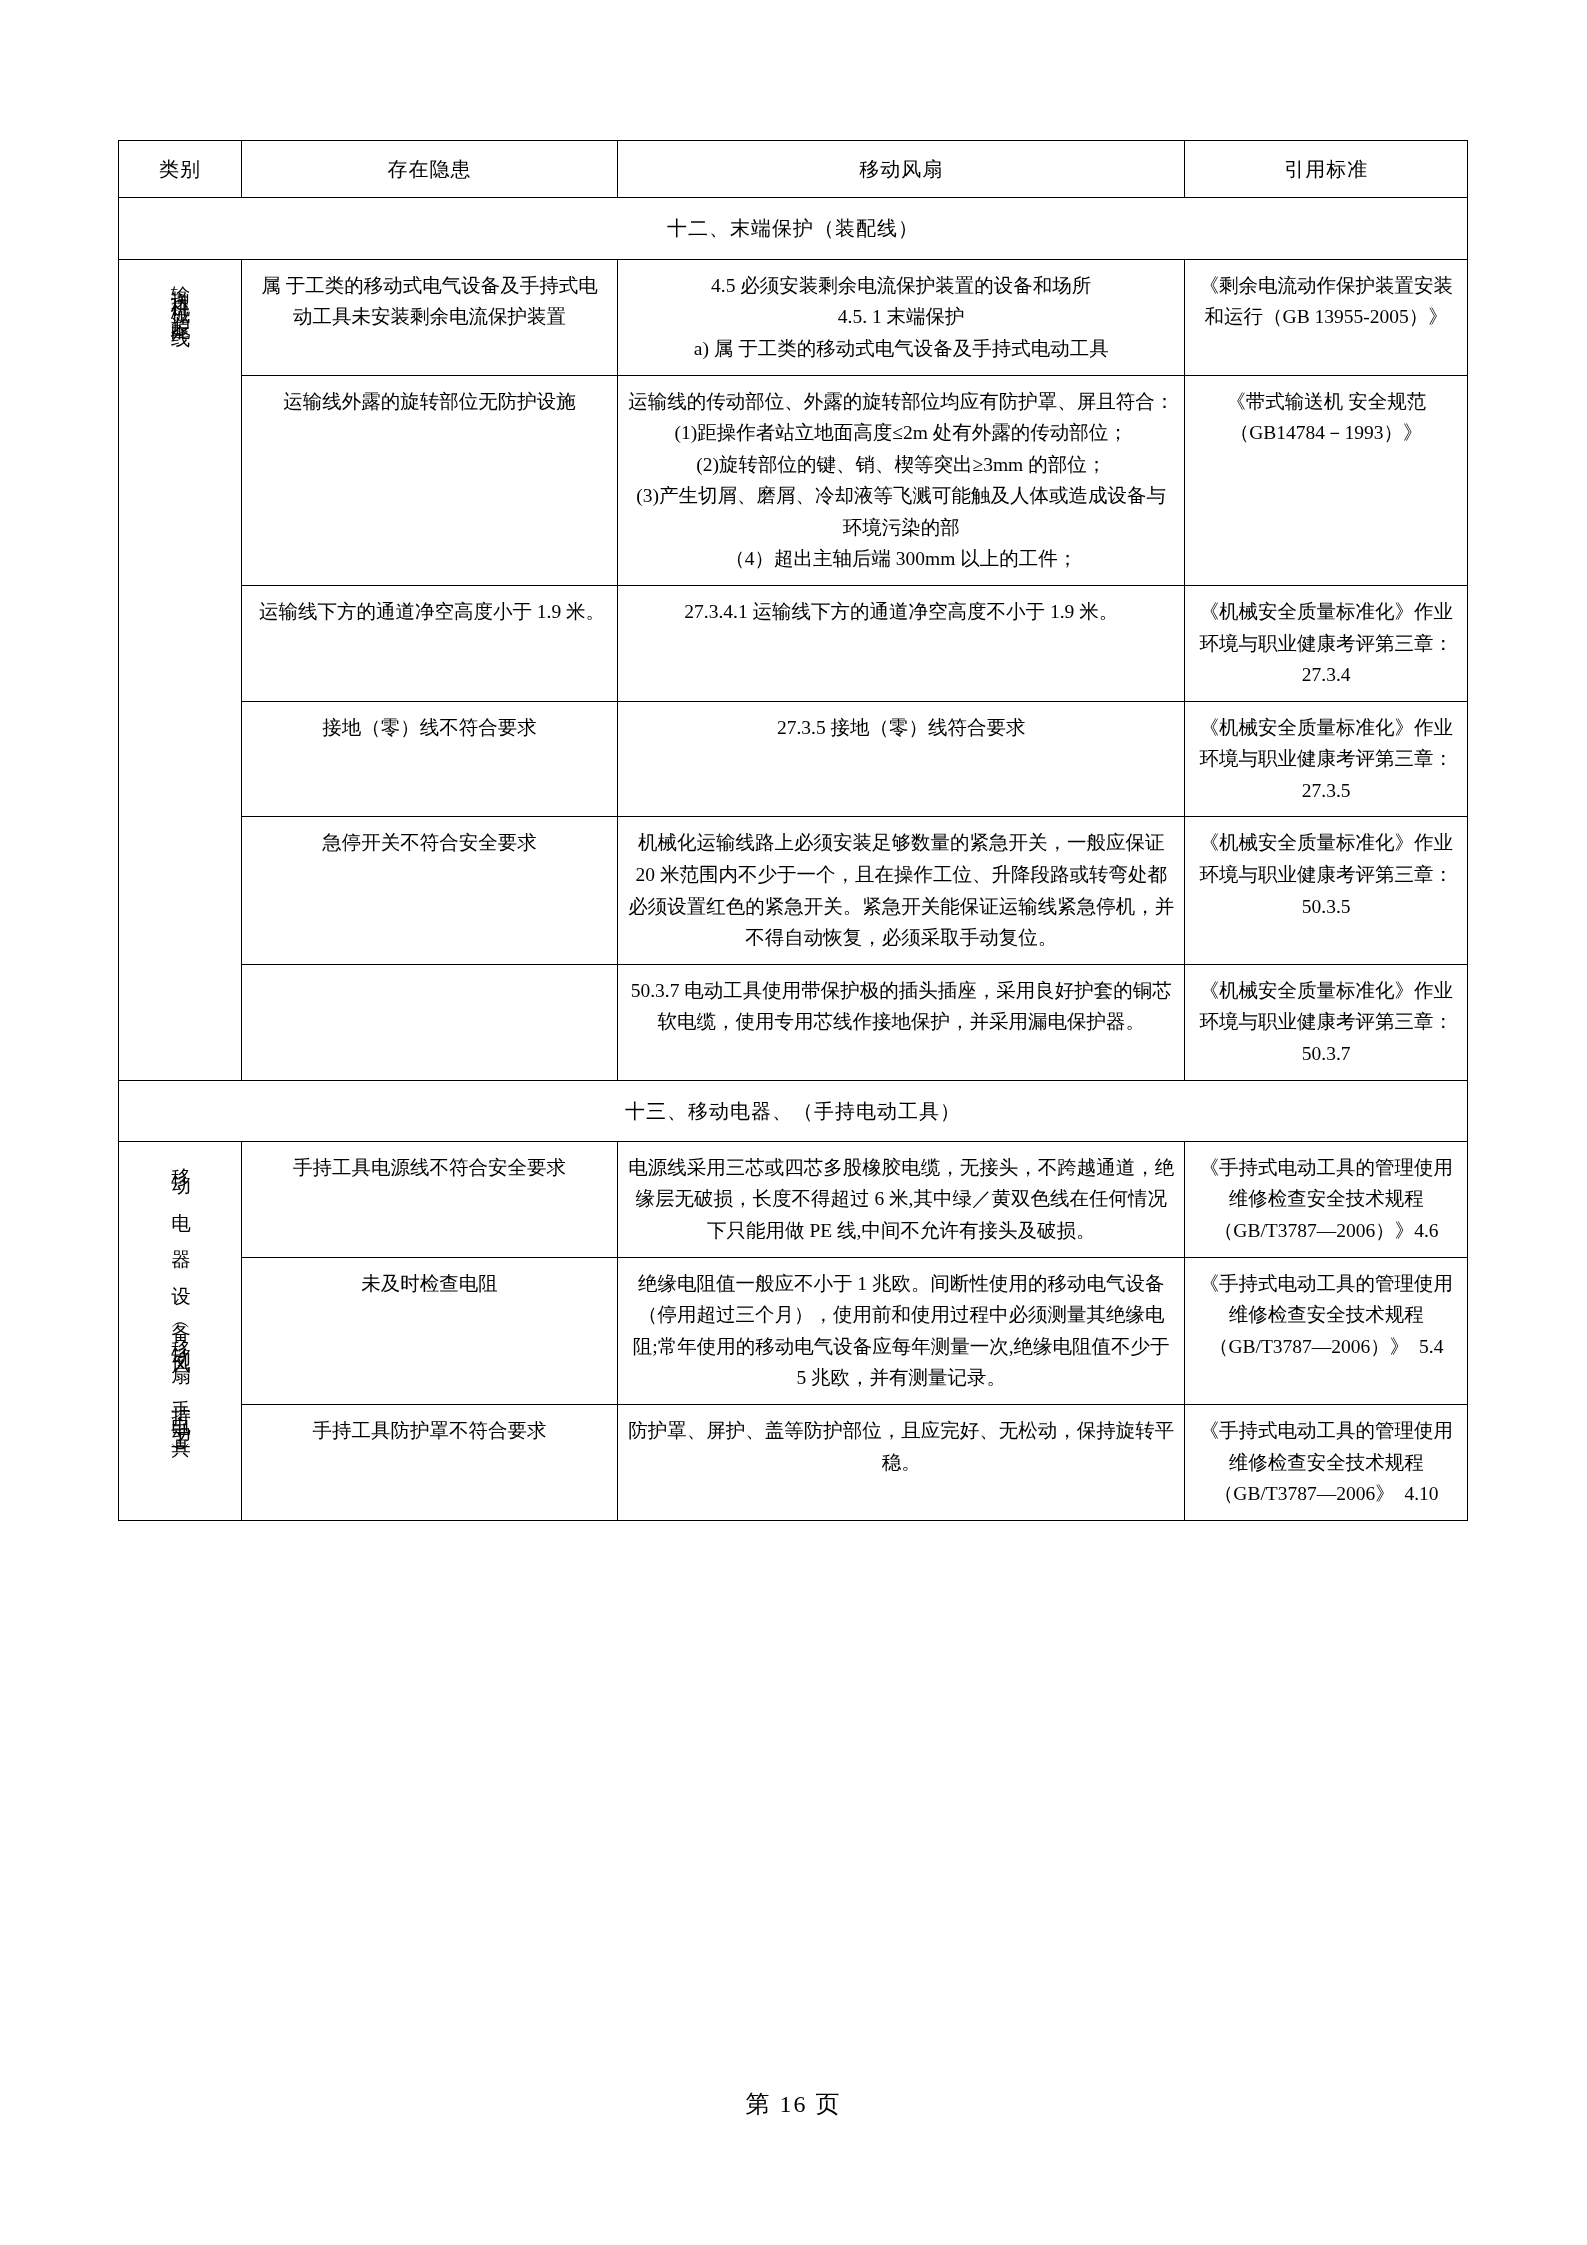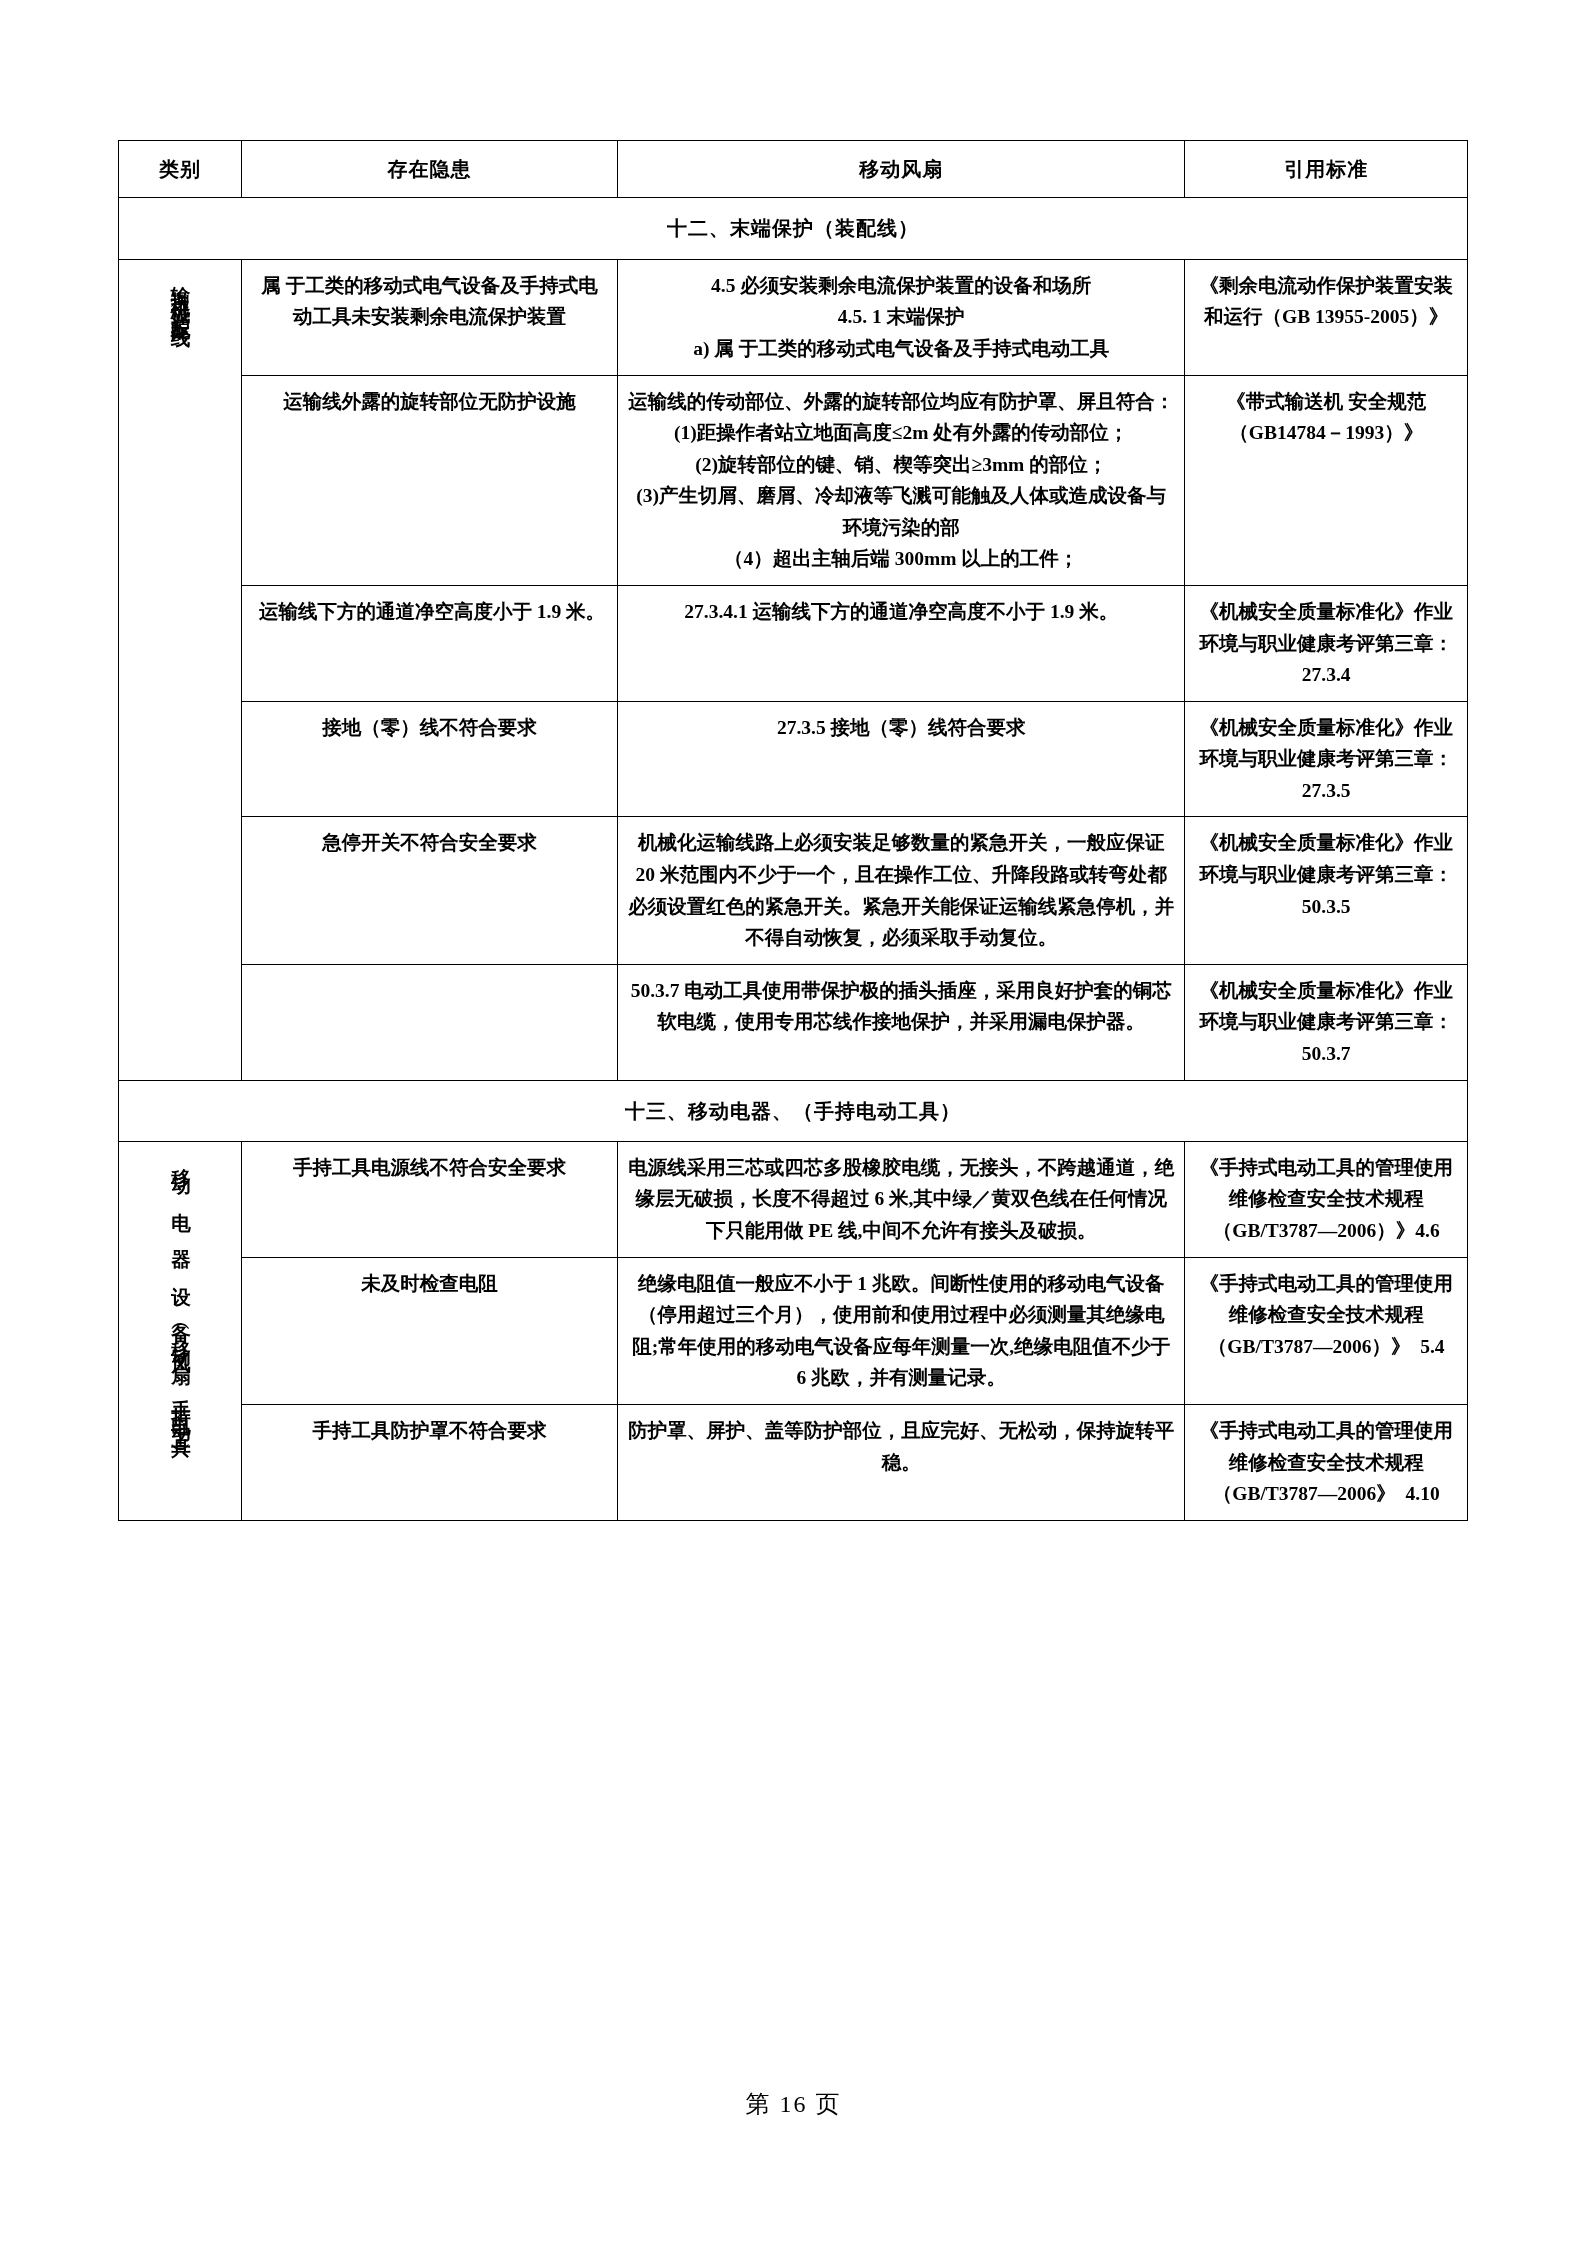--- a/index.html
+++ b/index.html
@@ -29,21 +29,21 @@
     width: 1350px;
     border-collapse: collapse;
     table-layout: fixed;
   }
   .doc-table td, .doc-table th {
     border: 1.4px solid #000000;
     vertical-align: top;
     padding: 10px 10px 10px 10px;
     font-size: 19.5px;
     line-height: 1.62;
-    font-weight: bold;
+    font-weight: normal;
     font-family: "Liberation Serif", serif;
   }
   .col-cat { width: 108px; }
   .col-haz { width: 330px; }
   .col-fix { width: 498px; }
   .col-std { width: 248px; }
 
   .hdr td {
     text-align: center;
     vertical-align: middle;
@@ -173,21 +173,21 @@
         <td class="cat-cell" rowspan="3">
           <span class="cat-vert2">移动 电 器 设 备（移动风扇、手持电动工具）</span>
         </td>
         <td class="hz cell-text">手持工具电源线不符合安全要求</td>
         <td class="cell-text">电源线采用三芯或四芯多股橡胶电缆，无接头，不跨越通道，绝缘层无破损，长度不得超过 6 米,其中绿／黄双色线在任何情况下只能用做 PE 线,中间不允许有接头及破损。</td>
         <td class="cell-text">《手持式电动工具的管理使用维修检查安全技术规程（GB/T3787—2006）》4.6</td>
       </tr>
 
       <tr>
         <td class="hz cell-text">未及时检查电阻</td>
-        <td class="cell-text">绝缘电阻值一般应不小于 1 兆欧。间断性使用的移动电气设备（停用超过三个月），使用前和使用过程中必须测量其绝缘电阻;常年使用的移动电气设备应每年测量一次,绝缘电阻值不少于 6 兆欧，并有测量记录。</td>
+        <td class="cell-text">绝缘电阻值一般应不小于 1 兆欧。间断性使用的移动电气设备（停用超过三个月），使用前和使用过程中必须测量其绝缘电阻;常年使用的移动电气设备应每年测量一次,绝缘电阻值不少于 5 兆欧，并有测量记录。</td>
         <td class="cell-text">《手持式电动工具的管理使用维修检查安全技术规程（GB/T3787—2006）》  5.4</td>
       </tr>
 
       <tr>
         <td class="hz cell-text">手持工具防护罩不符合要求</td>
         <td class="cell-text">防护罩、屏护、盖等防护部位，且应完好、无松动，保持旋转平稳。</td>
         <td class="cell-text">《手持式电动工具的管理使用维修检查安全技术规程（GB/T3787—2006》  4.10</td>
       </tr>
     </tbody>
   </table>

